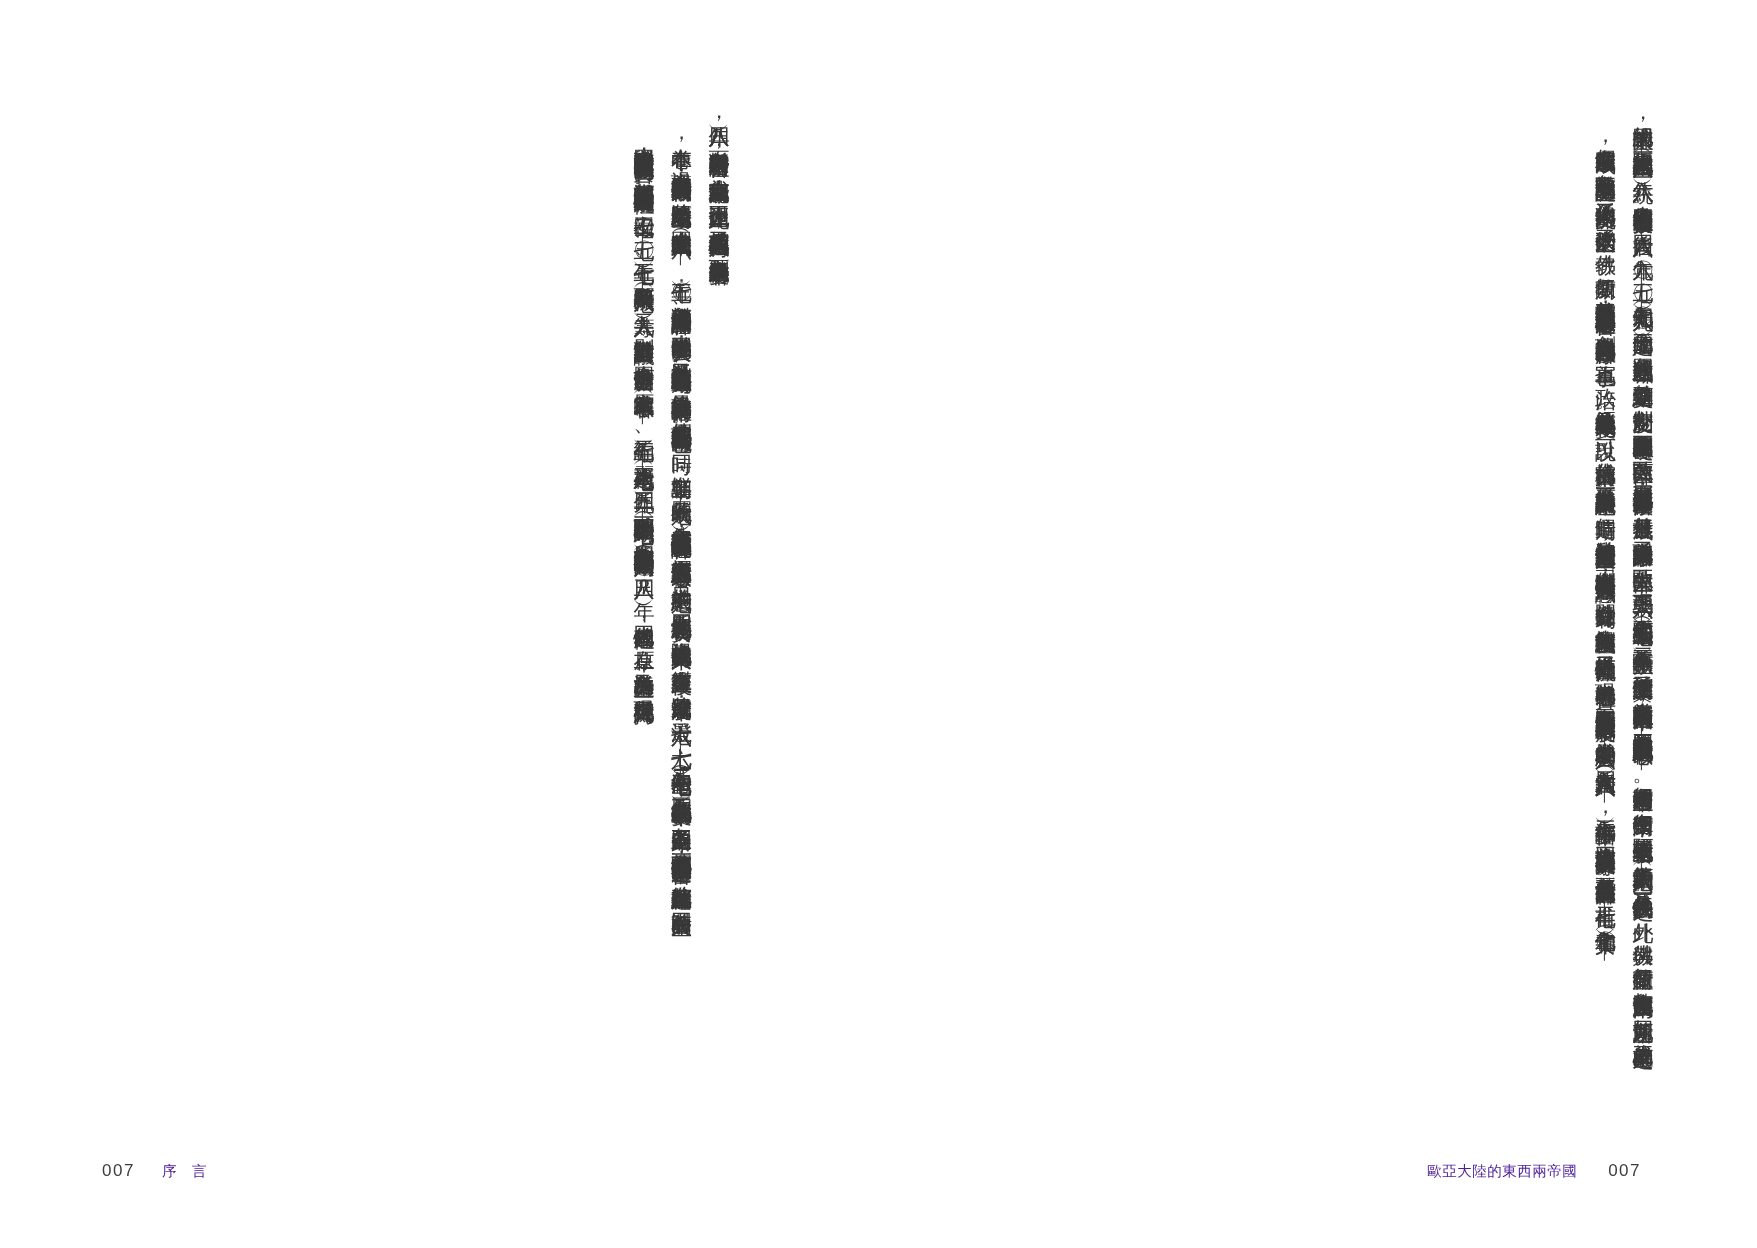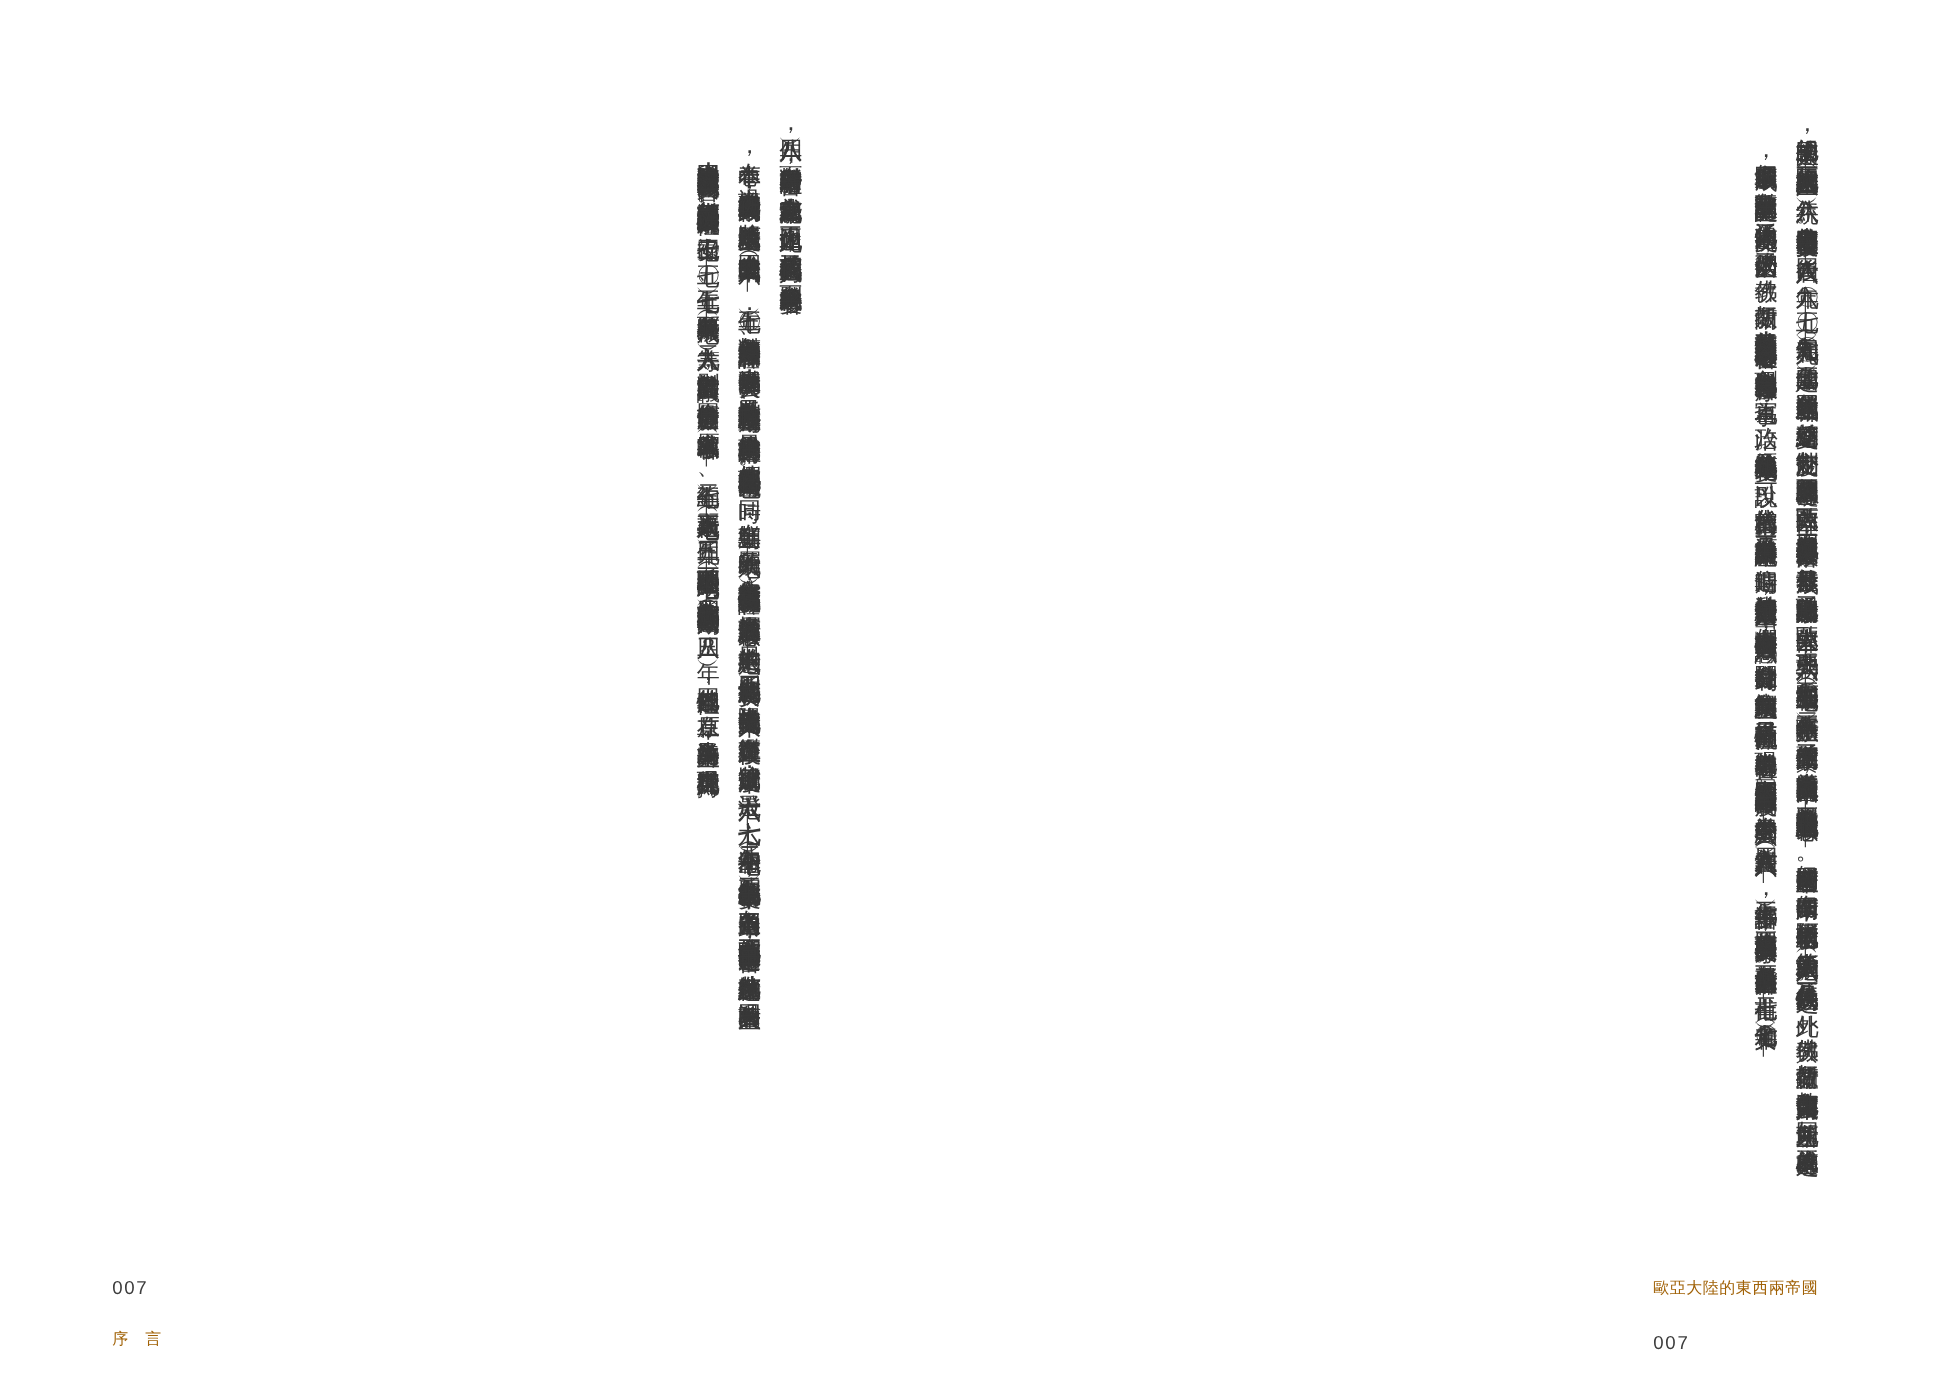--- a/index.html
+++ b/index.html
@@ -49,39 +49,39 @@
     margin: 0;
     padding: 0;
   }
   .para.indent { text-indent: 21.5px; }
 
   
   .footer {
     position: absolute;
     top: 1161px;
     display: flex;
-    flex-direction: column;
+    flex-direction: row;
     align-items: baseline;
     color: #3d3d3d;
     white-space: nowrap;
   }
   .footer-left  { left: 102px; gap: 27px; }
-  .footer-right { right: 104px; gap: 31px; padding-left: 40px; }  
+  .footer-right { right: 116px; gap: 31px; padding-left: 40px; }  
 
   .page-number {
     font-family: "Liberation Sans", "DejaVu Sans", sans-serif;
     font-size: 17px;
     letter-spacing: 1.5px;
     color: #3d3d3d;
   }
   .footer-title {
     font-family: "Liberation Sans", "DejaVu Sans", sans-serif;
     font-size: 14.5px;
     letter-spacing: 0.5px;
-    color: #a16207;
+    color: #4c1d95;
   }
 </style>
 </head>
 <body>
 
 <div class="spread">
 
   <section class="page page-left">
     <div class="vtext">
       <p class="para">八八四年），面對科舉所帶來的新階層社會，立志成為高官但未能如願。不過也正因如此，杜甫成了我們心靈上的同時代人，而黃巢則成為時代的變革者。</p>

